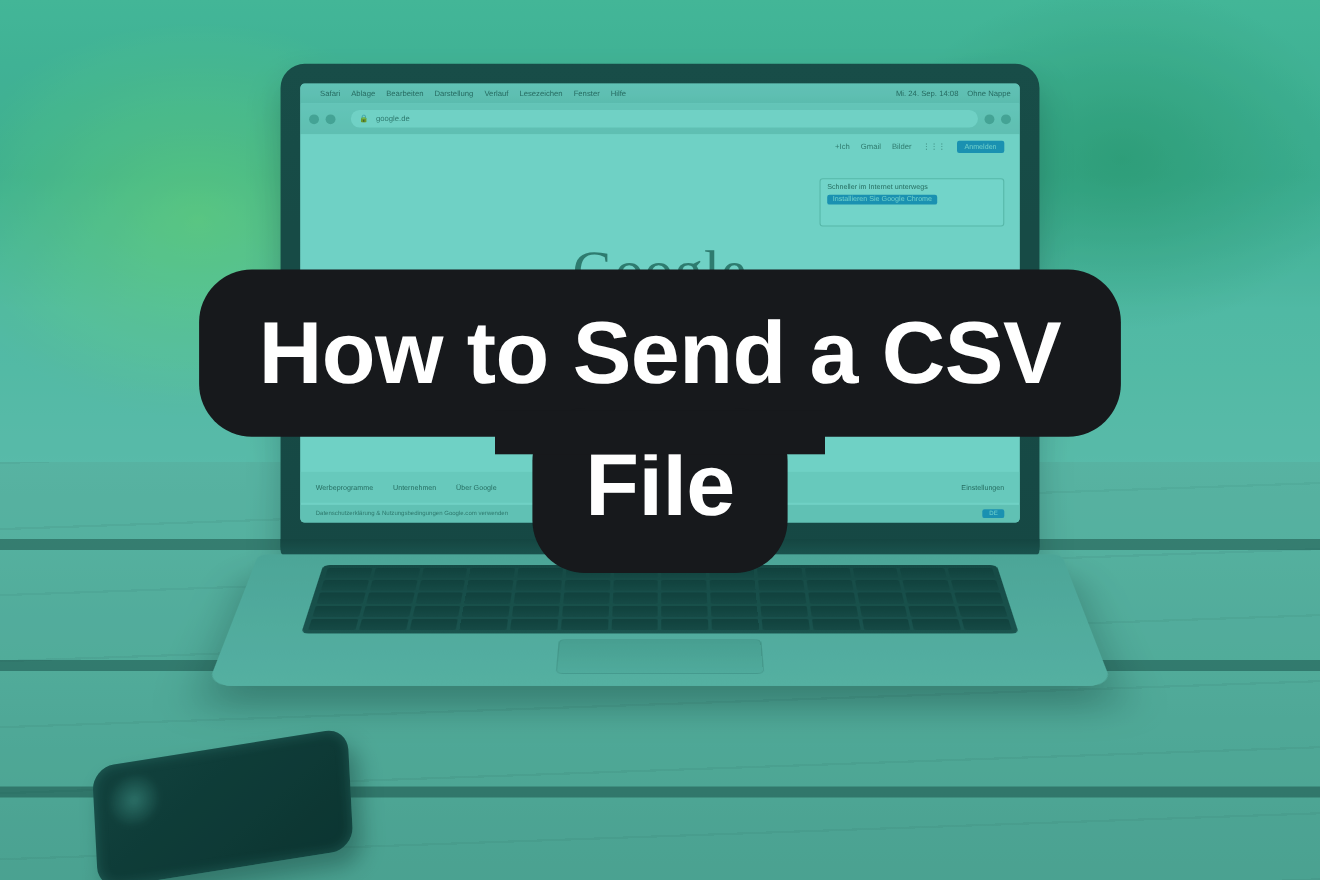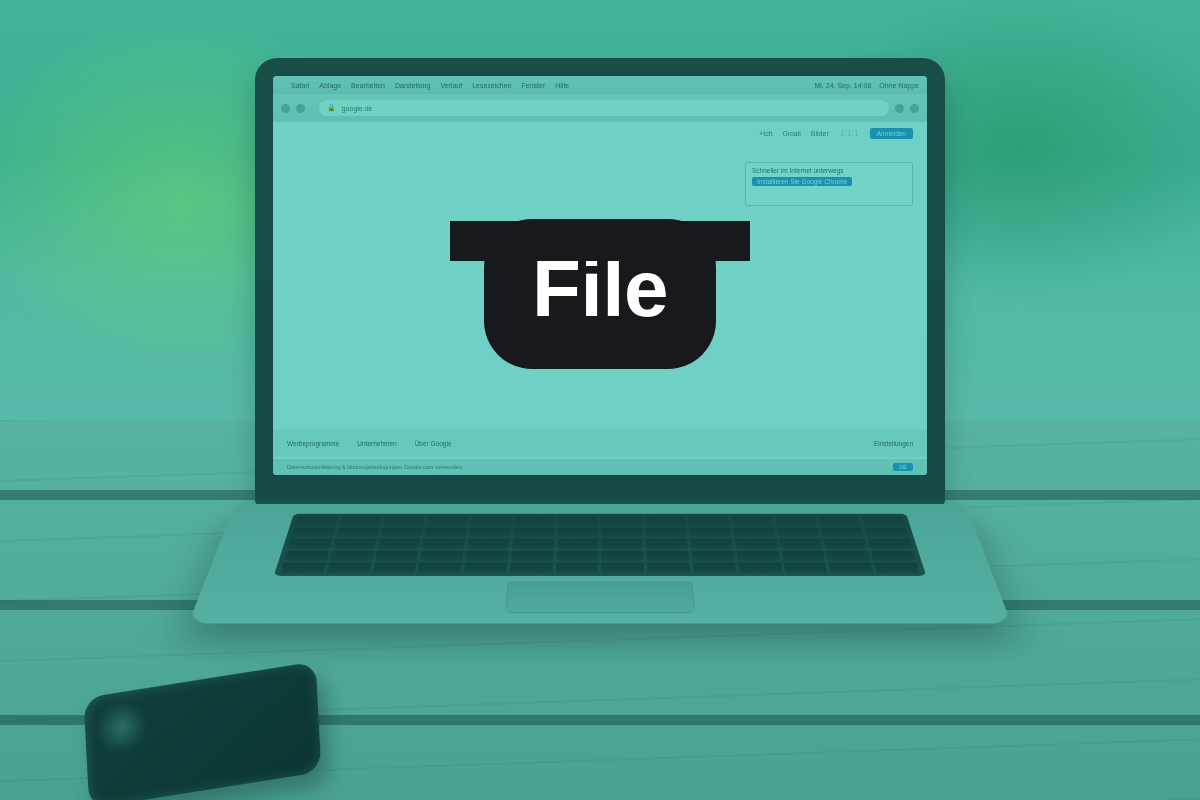--- a/index.html
+++ b/index.html
@@ -442,17 +442,18 @@
           <div></div>
         </div>
       <div class="trackpad"></div>
     </div>
   </div>
 
   <div class="tint"></div>
   <div class="tint2"></div>
 
   <div class="title-wrap">
+    <div class="title-row">How to Send a CSV</div>
     <div class="weld"></div>
     <div class="title-row r2">File</div>
   </div>
 
 </div>
 
 </body></html>

